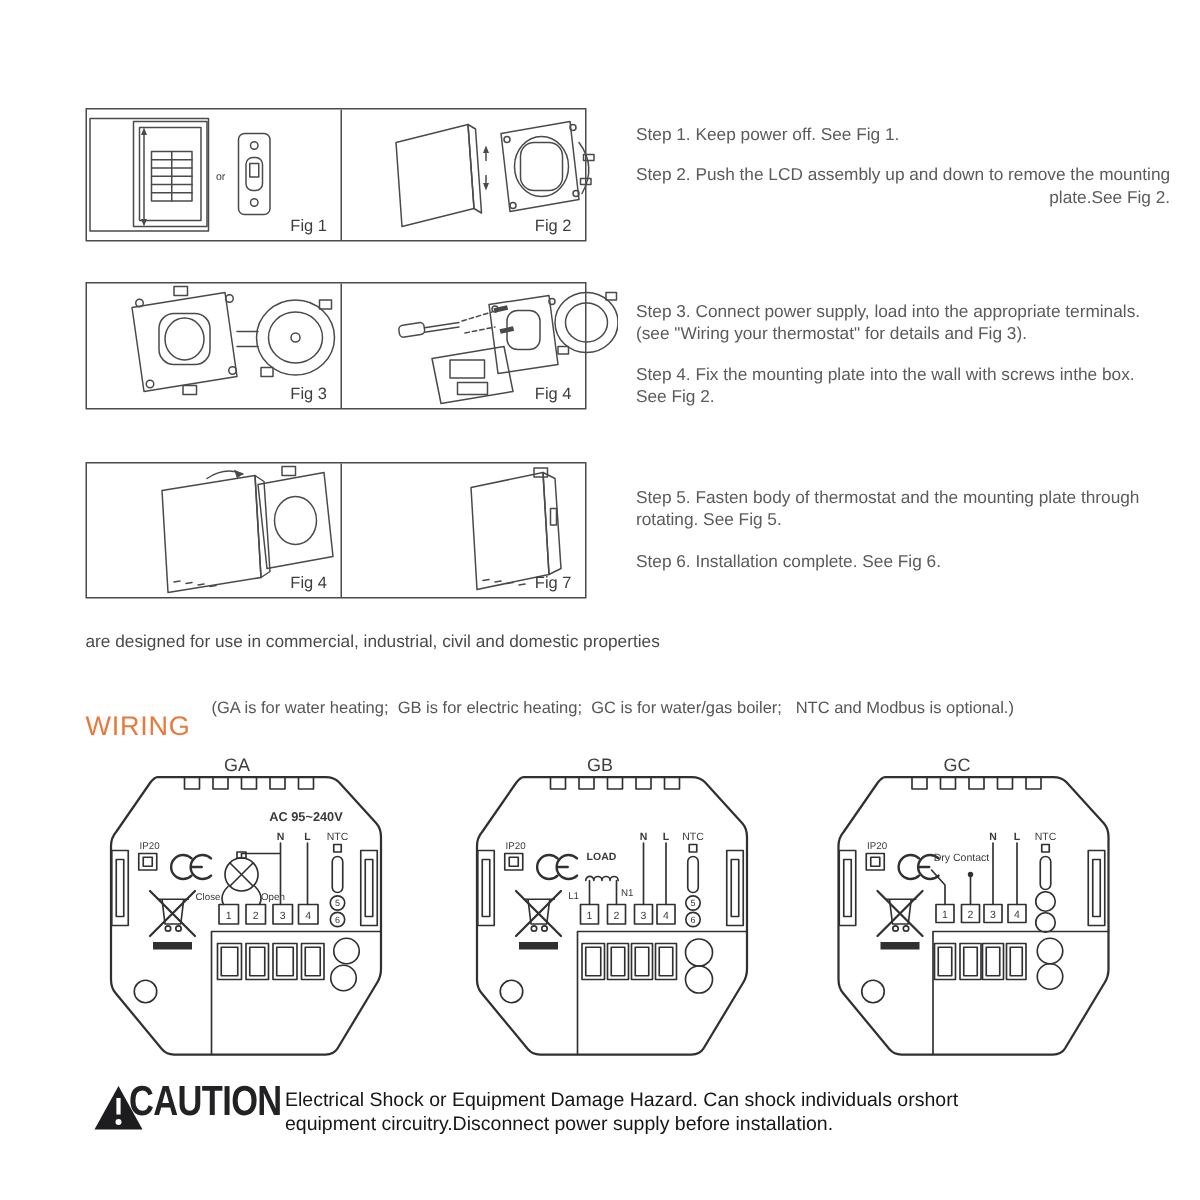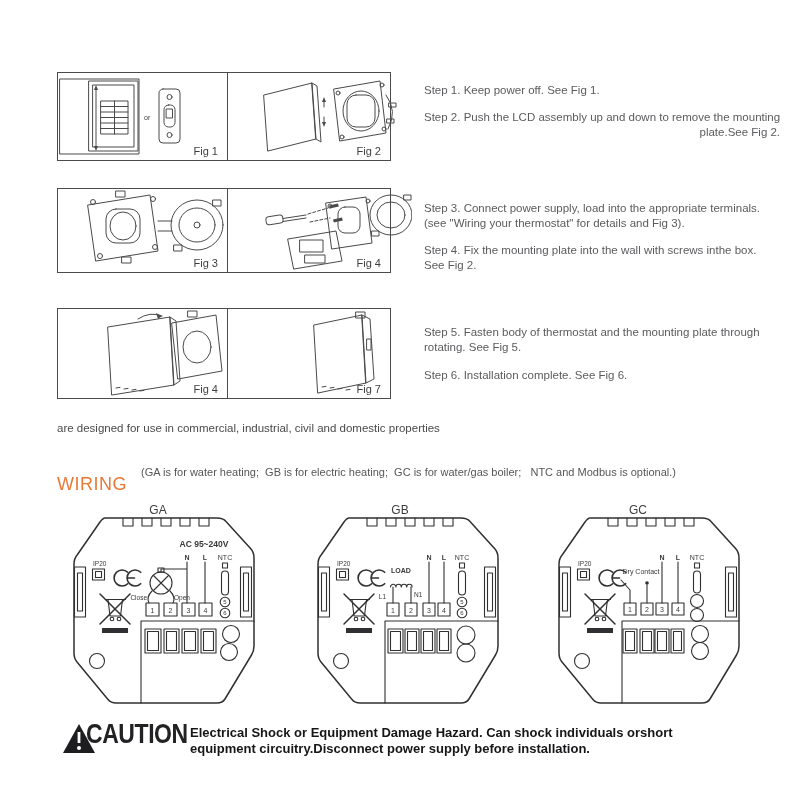--- a/index.html
+++ b/index.html
@@ -22,21 +22,21 @@
   .ln{fill:none;stroke:#303032;stroke-width:1.1;stroke-linejoin:round;stroke-linecap:round;}
   .lnb{fill:none;stroke:#303032;stroke-width:1.5;stroke-linejoin:round;stroke-linecap:round;}
   .lnt{fill:none;stroke:#303032;stroke-width:1.6;stroke-linejoin:round;stroke-linecap:round;}
   .fl{fill:#303032;stroke:none;}
   .fln{fill:none;stroke:#4a4a4c;stroke-width:1;stroke-linejoin:round;stroke-linecap:round;}
   .flf{fill:#4a4a4c;stroke:none;}
   .t7{font-size:7px;} .t65{font-size:6.5px;} .t6{font-size:6px;} .t85{font-size:8.5px;font-weight:bold;}
   .t7b{font-size:7px;font-weight:bold;}
   .caution-word{position:absolute;left:86px;top:718px;font-size:28px;font-weight:bold;color:#222224;
         transform:scaleX(.82);transform-origin:left center;letter-spacing:-.5px;white-space:nowrap;}
-  .caution-text{position:absolute;left:190px;top:725px;width:580px;font-size:13px;font-weight:bold;
+  .caution-text{position:absolute;left:190px;top:725px;width:580px;font-size:13px;font-weight:normal;
         color:#161618;line-height:16px;}
   .caution-text div{white-space:nowrap;}
 </style>
 </head>
 <body>
 
 <div class="page">
 
   <div class="figrow" style="top:72px;height:89px;">
     <div class="figcell" style="width:169px;">

